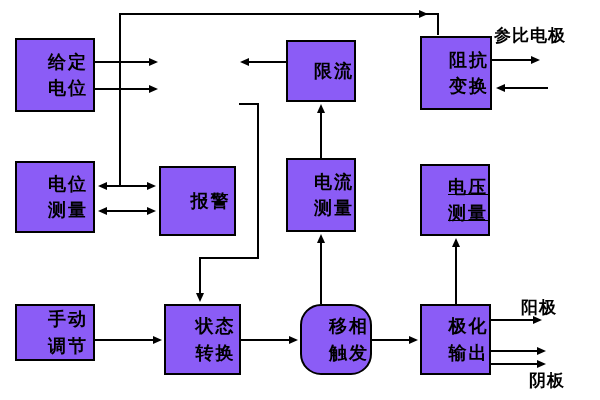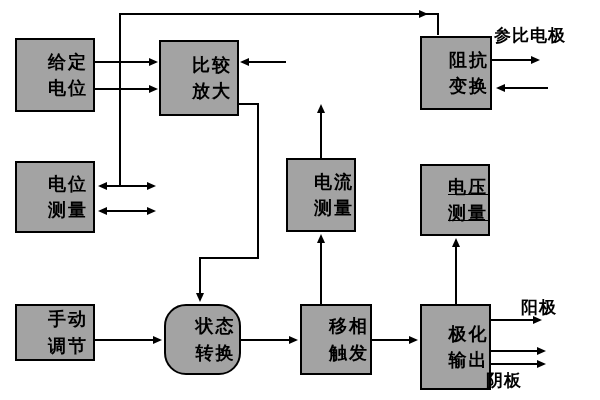--- a/index.html
+++ b/index.html
@@ -2,21 +2,21 @@
 <html><head>
 <meta charset="utf-8">
 <style>
   html, body { margin:0; padding:0; background:#ffffff; }
   .diagram {
     position:relative; width:600px; height:400px; background:#ffffff;
     font-family:"DejaVu Sans","Liberation Sans",sans-serif; color:#000;
     overflow:hidden;
   }
   .blk {
-    position:absolute; border:2.5px solid #000; background:#a3a3a3;
+    position:absolute; border:2.5px solid #000; background:#8b5cf6;
     display:flex; align-items:center; justify-content:center;
     text-align:center; font-weight:bold; font-size:18px; line-height:1.45;
     letter-spacing:2px; white-space:pre-line; box-sizing:border-box;padding-left:26px;
   }
   .lbl {
     position:absolute; font-weight:bold; font-size:17px; letter-spacing:1px;
     white-space:nowrap;
     font-family:Liberation Serif, serif;
   }
   svg.wires { position:absolute; left:0; top:0; }
@@ -61,38 +61,38 @@
     <path d="M491,320 L540,320" stroke="#000" stroke-width="2" fill="none" marker-end="url(#ar)"></path>
     <path d="M491,351 L544,351" stroke="#000" stroke-width="2" fill="none" marker-end="url(#ar)"></path>
     <path d="M491,364 L544,364" stroke="#000" stroke-width="2" fill="none" marker-end="url(#ar)"></path>
 
     <path d="M492,60 L538,60" stroke="#000" stroke-width="2" fill="none" marker-end="url(#ar)"></path>
     <path d="M548,88 L498,88" stroke="#000" stroke-width="2" fill="none" marker-end="url(#ar)"></path>
   </svg>
 
   <div class="blk" style="left:15px; top:38px; width:80px; height:74px;">给定
 电位</div>
-  <div class="blk" style="left:159px; top:40px; width:80px; height:76px;">比较
-放大</div>
+  <div class="blk" style="left:286px; top:40px; width:70px; height:62px;">限流</div>
   <div class="blk" style="left:420px; top:36px; width:72px; height:74px;text-align:center;">阻抗
 变换</div>
 
   <div class="blk" style="left:15px; top:161px; width:80px; height:72px;">电位
 测量</div>
+  <div class="blk" style="left:159px; top:166px; width:77px; height:70px;">报警</div>
   <div class="blk" style="left:286px; top:158px; width:70px; height:74px;text-align:right;">电流
 测量</div>
   <div class="blk" style="left:420px; top:164px; width:70px; height:72px;text-decoration:underline;">电压
 测量</div>
 
   <div class="blk" style="left:15px; top:304px; width:80px; height:57px;">手动
 调节</div>
-  <div class="blk" style="left:164px; top:304px; width:77px; height:71px;border-radius:22px;">状态
+  <div class="blk" style="left:164px; top:304px; width:77px; height:71px;">状态
 转换</div>
-  <div class="blk" style="left:300px; top:304px; width:72px; height:71px;">移相
+  <div class="blk" style="left:300px; top:304px; width:72px; height:71px;border-radius:21px;">移相
 触发</div>
-  <div class="blk" style="left:420px; top:304px; width:71px; height:86px;">极化
+  <div class="blk" style="left:420px; top:304px; width:71px; height:71px;">极化
 输出</div>
 
   <span class="lbl" style="left:494px; top:24px;">参比电极</span>
   <span class="lbl" style="left:502px; top:296px;padding-left:19px;">阳极</span>
-  <span class="lbl" style="left:474px; top:369px;padding-left:12px;">阴板</span>
+  <span class="lbl" style="left:517px; top:369px;padding-left:12px;">阴板</span>
 
 </div>
 
 </body></html>

